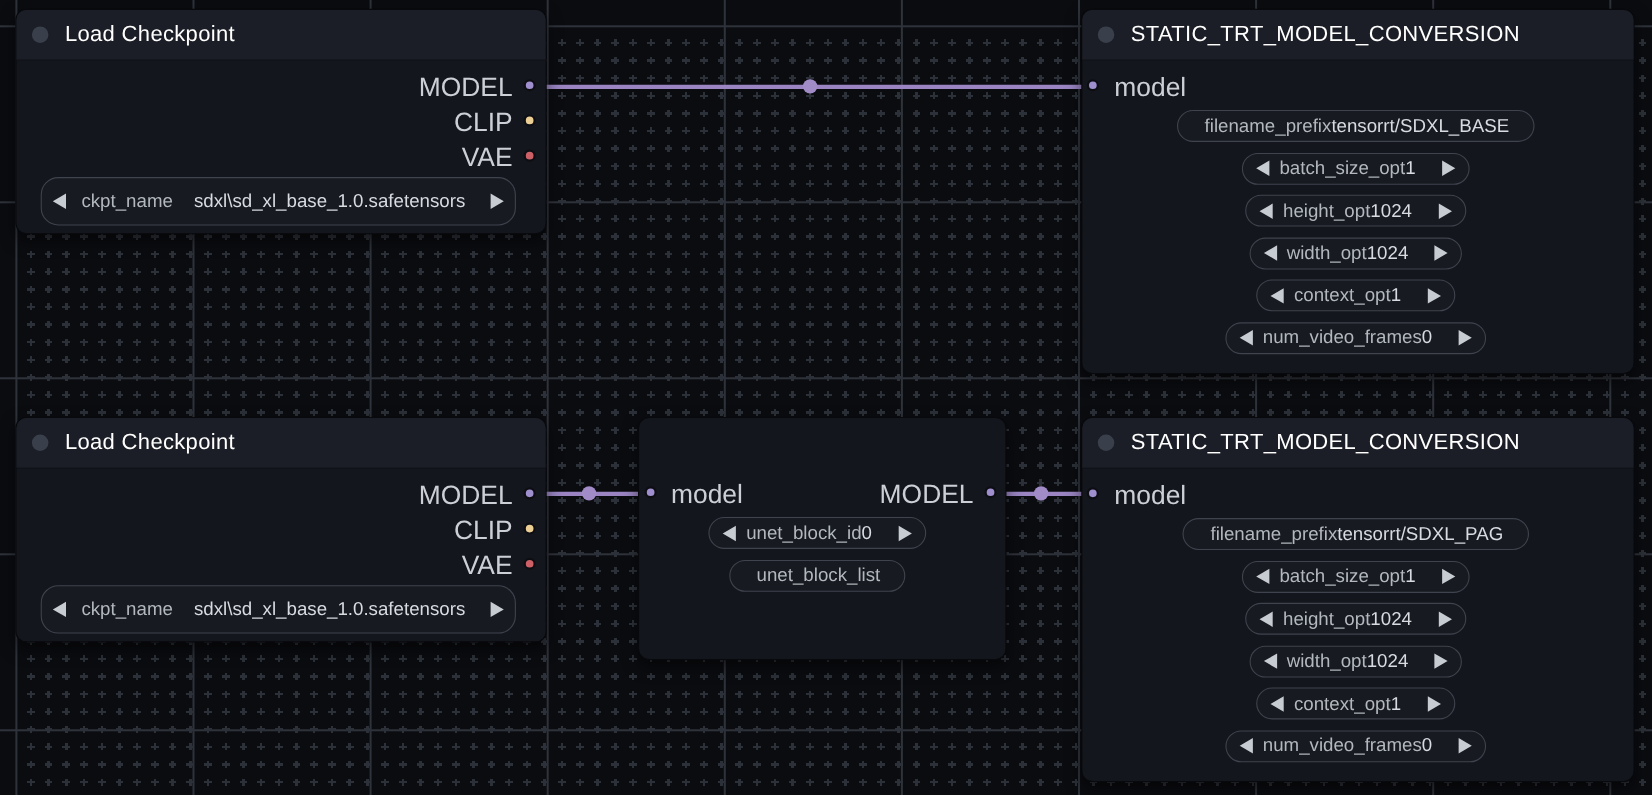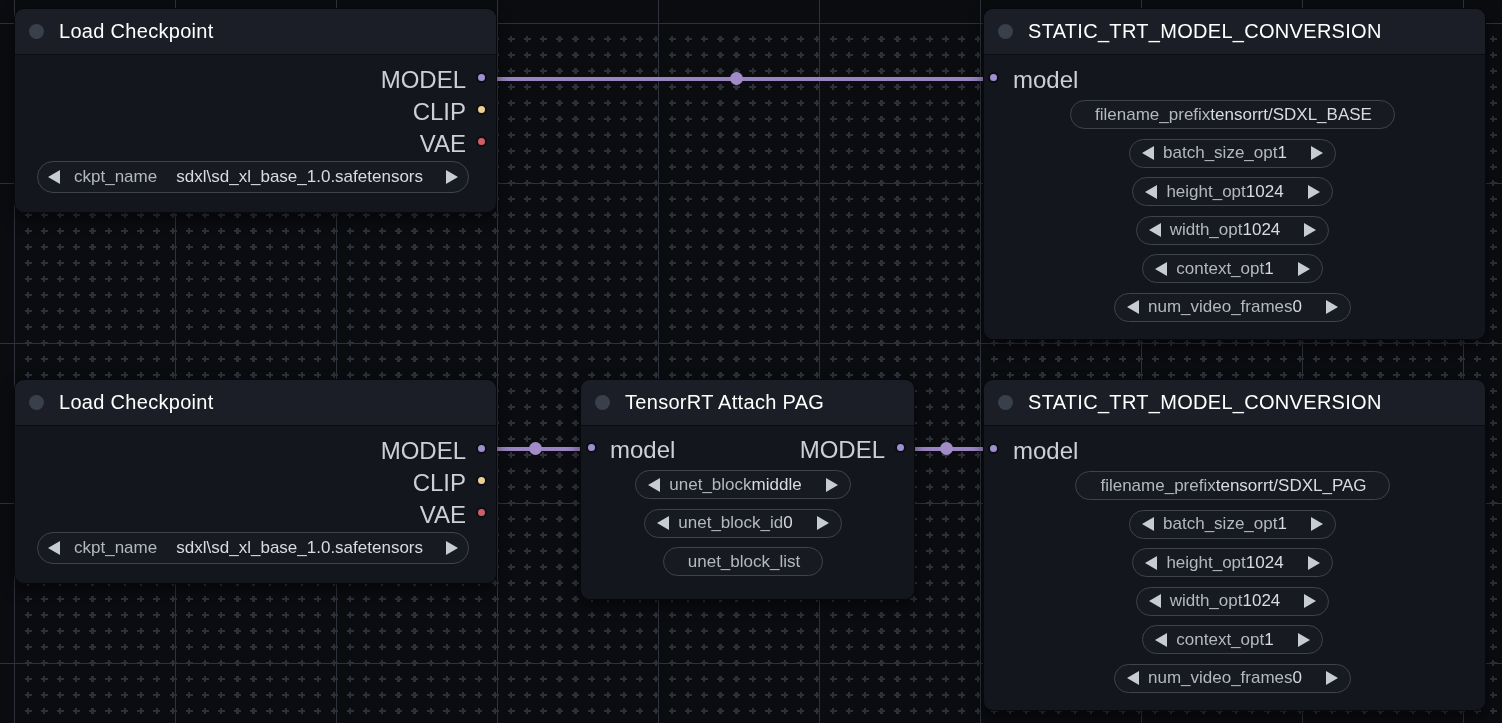--- a/index.html
+++ b/index.html
@@ -54,21 +54,21 @@
     position:relative;height:29px;background:#171a21;border:1px solid #3f434d;border-radius:15px;
     display:flex;align-items:center;padding:0 12px;font-size:17px;white-space:nowrap;
   }
   .wcol{position:absolute;display:flex;flex-direction:column;align-items:center;}
   .arrow-l{width:0;height:0;border-style:solid;border-width:7px 12px 7px 0;border-color:transparent #c7cbd2 transparent transparent;flex:none;}
   .arrow-r{width:0;height:0;border-style:solid;border-width:7px 0 7px 12px;border-color:transparent transparent transparent #c7cbd2;flex:none;}
   .wlabel{color:#b3b8bf;margin-left:9px;}
   .wvalue{margin-left:auto;margin-right:24px;color:#d8dbe0;font-weight:400;}
   .widget.text .wlabel{margin-left:12px;}
   .widget.text .wvalue{margin-right:10px;}
-  .widget.ckpt{height:32px;border-radius:16px;padding:0 10px;justify-content:space-between;}
+  .widget.ckpt{height:44px;border-radius:16px;padding:0 10px;justify-content:space-between;}
   .widget.ckpt .wlabel{position:absolute;left:36px;margin:0;}
   .widget.ckpt .wvalue{position:absolute;right:45px;margin:0;}
 </style>
 </head>
 <body>
 
 <div class="canvas">
   <div class="gridlines"></div>
   <div class="dots">
       <div class="v"></div>
@@ -159,35 +159,25 @@
     <div class="port p-vae" style="right:9px;top:127px;"></div>
     <div class="widget ckpt" style="position:absolute;left:22px;right:27px;top:152px;">
       <span class="arrow-l"></span>
       <span class="wlabel">ckpt_name</span>
       <span class="wvalue">sdxl\sd_xl_base_1.0.safetensors</span>
       <span class="arrow-r"></span>
     </div>
   </div>
 
   <div class="node" style="left:580px;top:379px;width:335px;height:221px;">
-    <div class="title">
-      <div class="collapse-dot"></div>
-      <div class="title-text">TensorRT Attach PAG</div>
-    </div>
     <div class="io-label" style="left:29px;top:54px;">model</div>
     <div class="io-label io-right" style="right:29px;top:54px;">MODEL</div>
     <div class="port p-model" style="left:5px;top:62px;"></div>
     <div class="port p-model" style="right:8px;top:62px;"></div>
     <div class="wcol" style="left:15px;right:24px;top:90px;gap:9.5px;">
-      <div class="widget">
-        <span class="arrow-l"></span>
-        <span class="wlabel">unet_block</span>
-        <span class="wvalue">middle</span>
-        <span class="arrow-r"></span>
-      </div>
       <div class="widget">
         <span class="arrow-l"></span>
         <span class="wlabel">unet_block_id</span>
         <span class="wvalue">0</span>
         <span class="arrow-r"></span>
       </div>
       <div class="widget text">
         <span class="wlabel">unet_block_list</span>
         <span class="wvalue"></span>
       </div>

